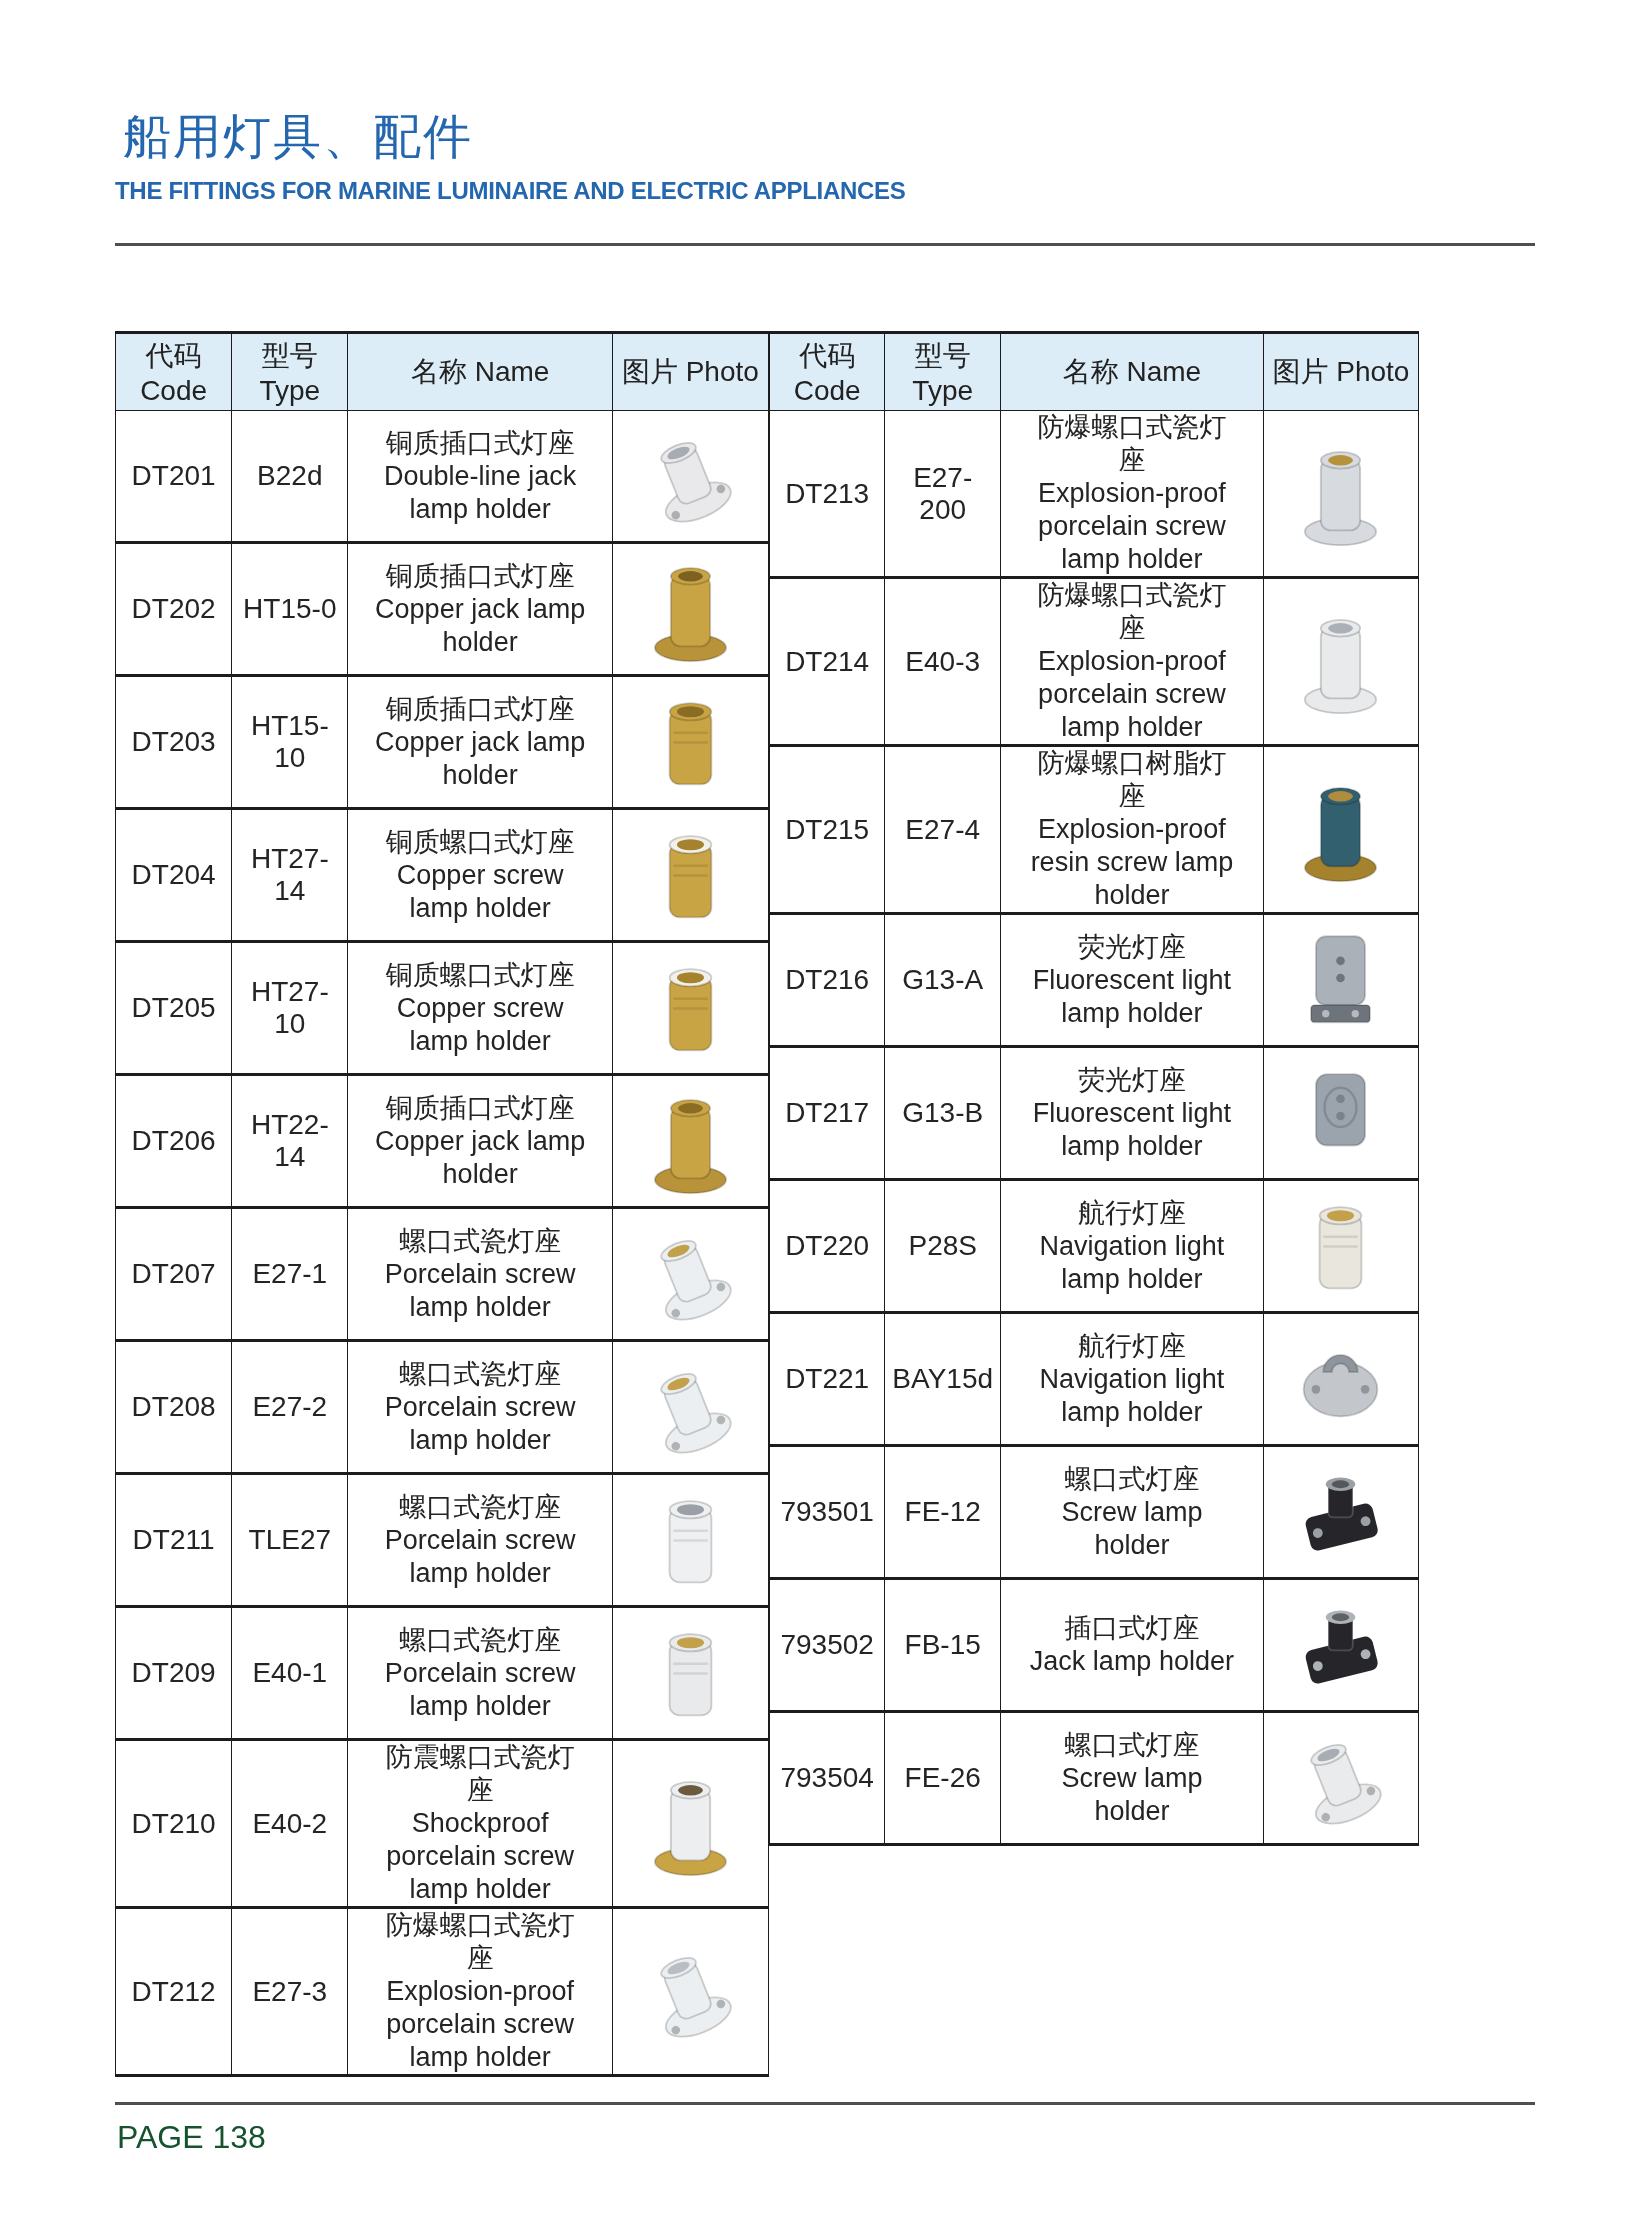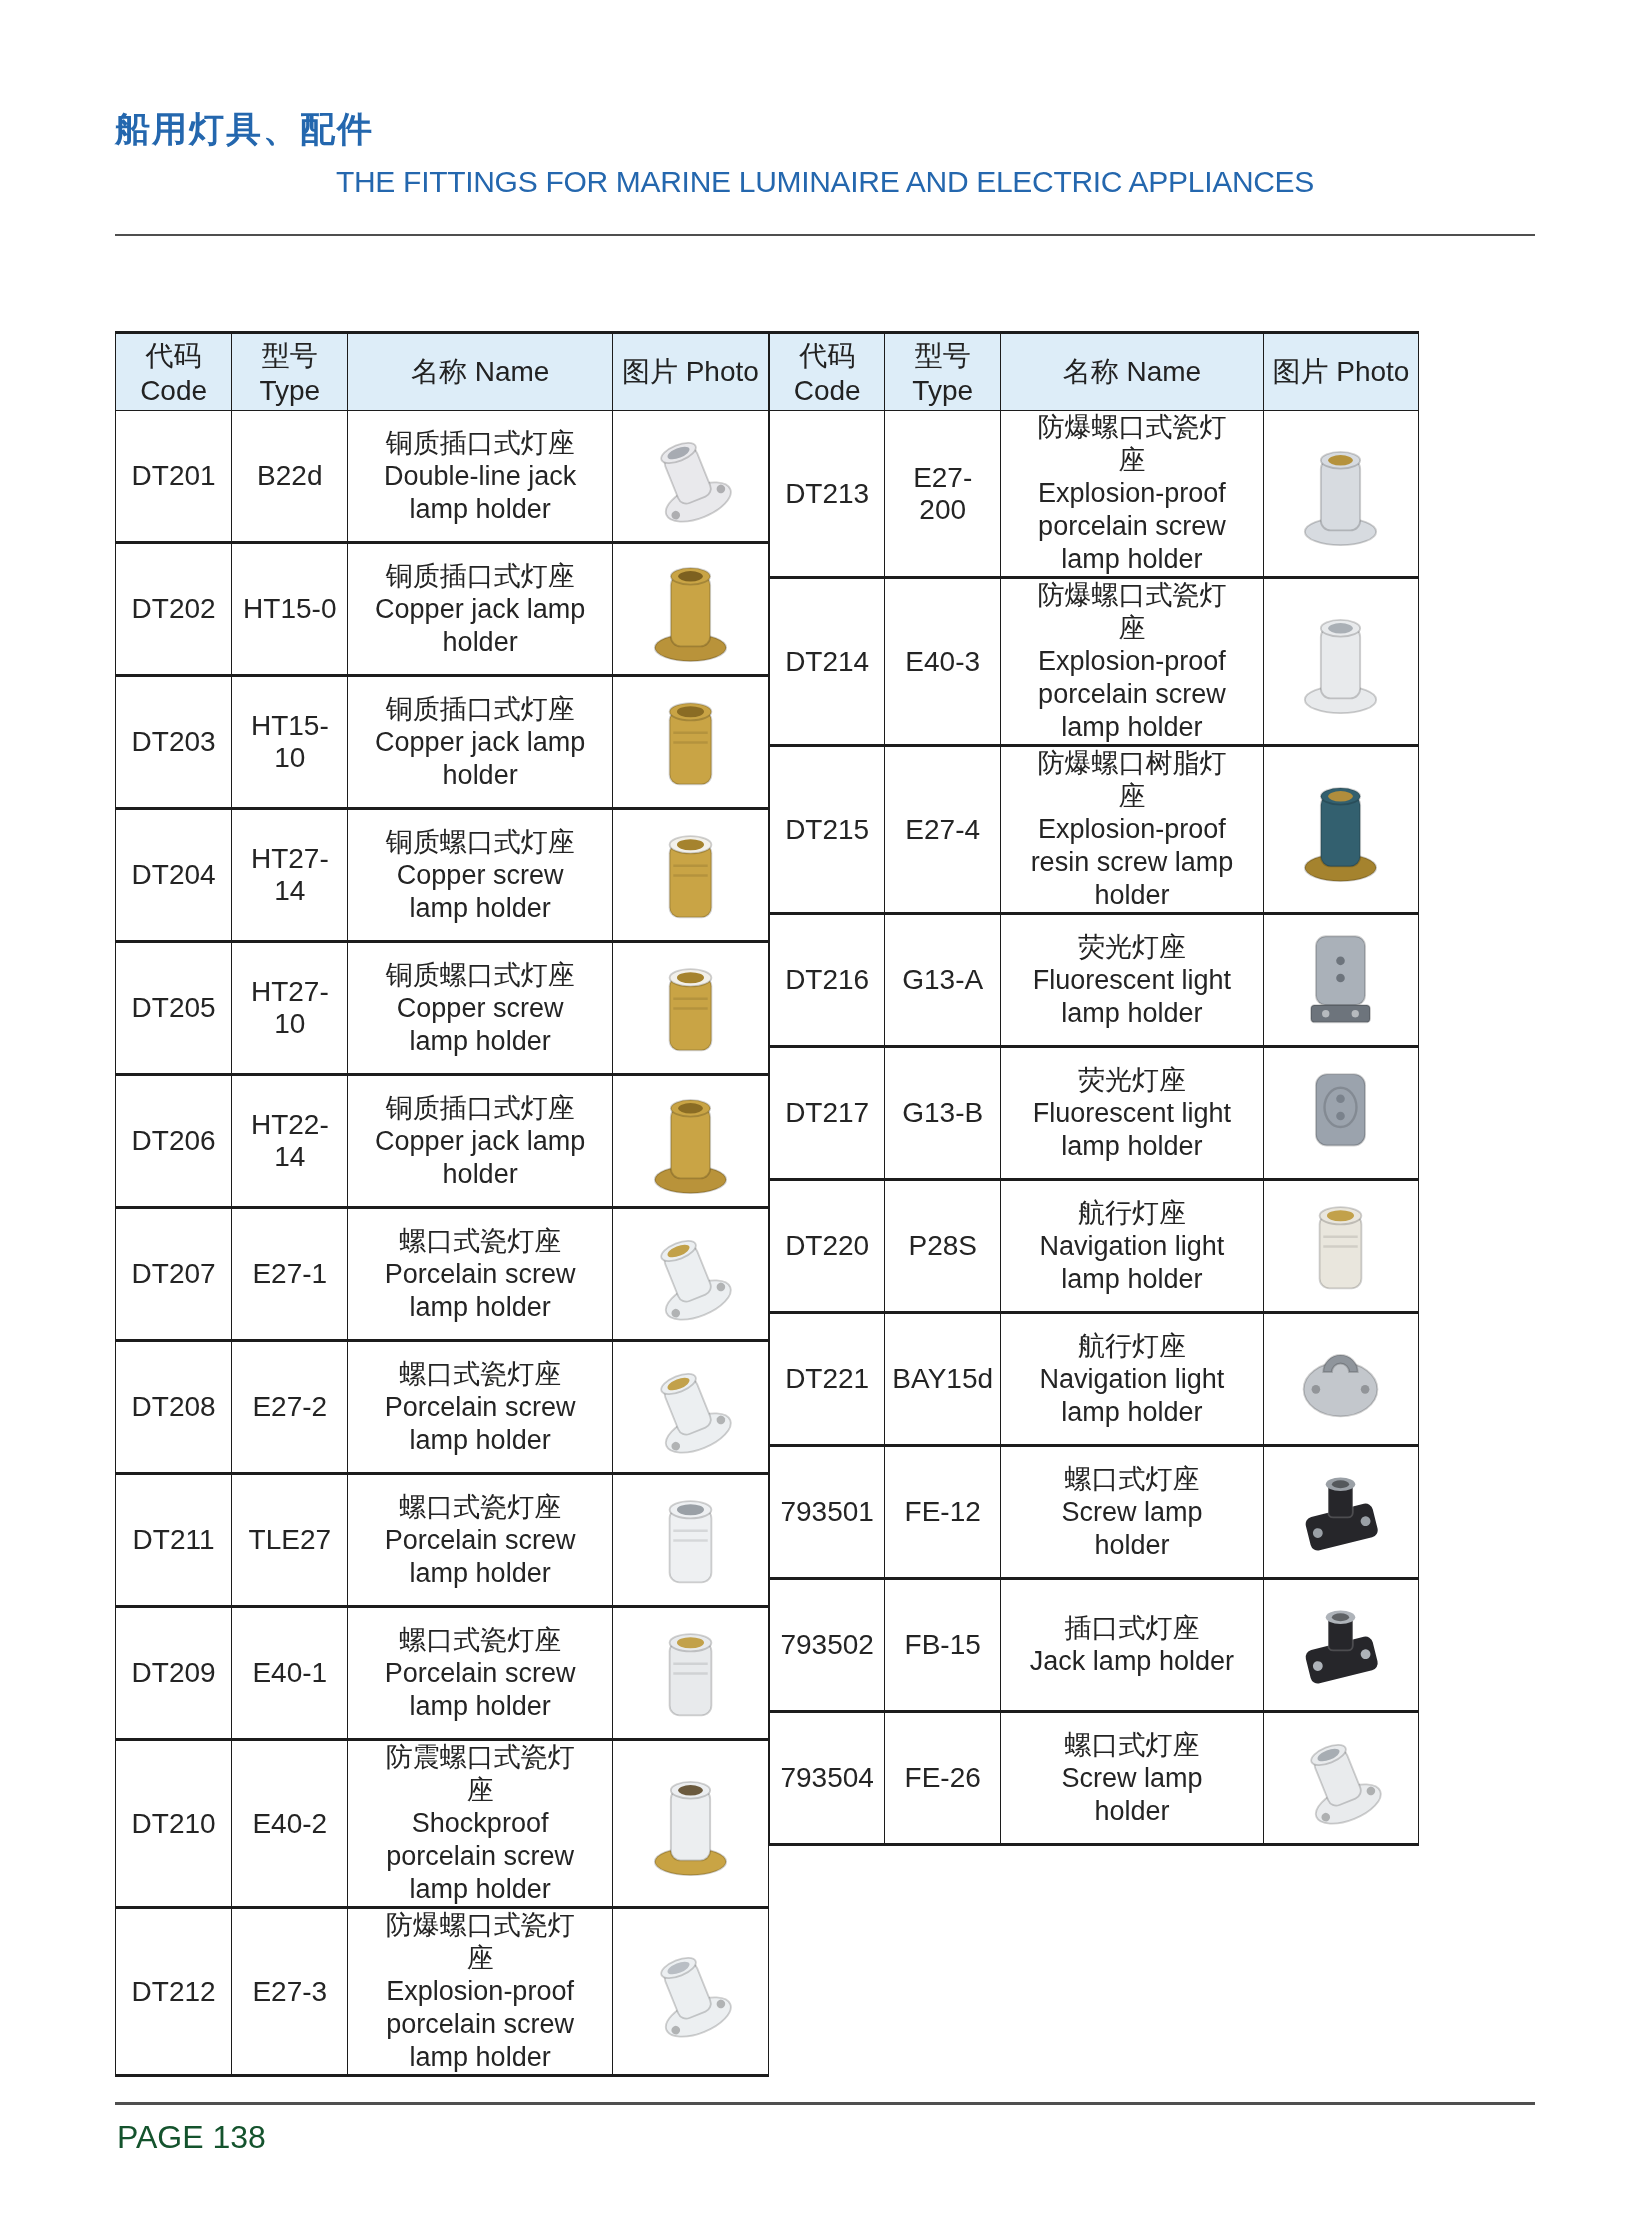--- a/index.html
+++ b/index.html
@@ -2,22 +2,22 @@
 <html style="--title-color: #2467ae; --header-bg: #ddedf8; --border-color: #1c1c1c; --rule-color: #4f4f4f; --text-color: #222222;font-size:10.6px"><head>
 <meta charset="utf-8">
 <style>
   html,body{margin:0;padding:0;background:#ffffff;}
   .page{
     position:relative;width:1650px;height:2239px;background:#ffffff;overflow:hidden;
     font-family:"Liberation Sans","DejaVu Sans",sans-serif;color:var(--text-color,#222);
   }
   
   .page-header{position:absolute;left:115px;top:100px;width:1420px;}
-  .title-zh{margin:0;font-size:35px;line-height:57px;font-weight:bold;letter-spacing:2px;color:var(--title-color,#2467ae);}
-  .title-en{margin:6.7px 0 0 0;font-size:30px;line-height:35px;font-weight:normal;letter-spacing:-0.3px;color:var(--title-color,#2467ae);text-align:center;}
+  .title-zh{margin:8px;font-size:48px;line-height:57px;font-weight:normal;letter-spacing:2px;color:var(--title-color,#2467ae);}
+  .title-en{margin:6.7px 0 0 0;font-size:24px;line-height:35px;font-weight:bold;letter-spacing:-0.3px;color:var(--title-color,#2467ae);}
   .header-rule{margin-top:35px;height:2.7px;background:var(--rule-color,#4f4f4f);}
   
   .tables{position:absolute;left:115px;top:331px;width:1304px;display:flex;justify-content:space-between;align-items:flex-start;}
   table.catalog{
     border-collapse:collapse;table-layout:fixed;background:#fff;
     border-left:1.3px solid var(--border-color,#1c1c1c);
     border-right:1.3px solid var(--border-color,#1c1c1c);
     border-top:3.3px solid var(--border-color,#1c1c1c);
     border-bottom:3.3px solid var(--border-color,#1c1c1c);
   }

